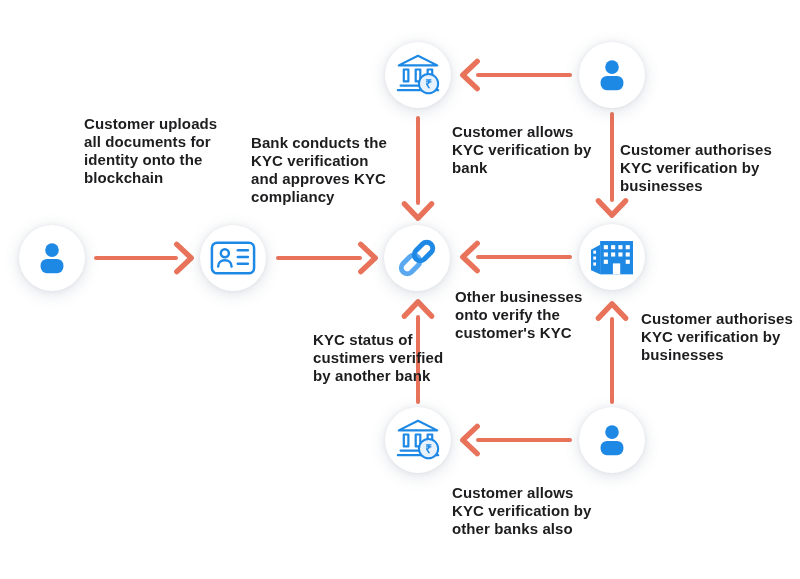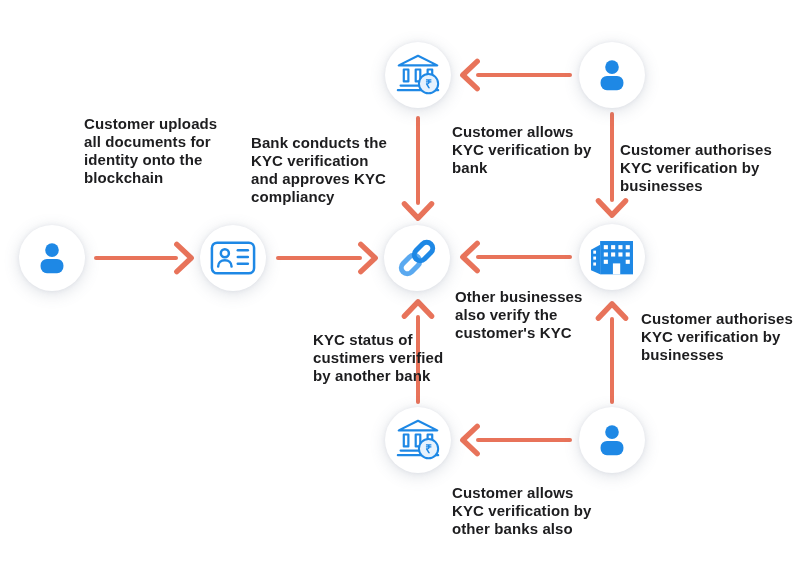--- a/index.html
+++ b/index.html
@@ -157,21 +157,21 @@
 KYC verification
 and approves KYC
 compliancy</div>
   <div class="lbl" style="left:452px;top:123px;">Customer allows
 KYC verification by
 bank</div>
   <div class="lbl" style="left:620px;top:141px;">Customer authorises
 KYC verification by
 businesses</div>
   <div class="lbl" style="left:455px;top:288px;">Other businesses
-also verify the
+onto verify the
 customer's KYC</div>
   <div class="lbl" style="left:641px;top:310px;">Customer authorises
 KYC verification by
 businesses</div>
   <div class="lbl" style="left:285px;top:331px;margin-left:28px;">KYC status of
 custimers verified
 by another bank</div>
   <div class="lbl" style="left:452px;top:484px;">Customer allows
 KYC verification by
 other banks also</div>

